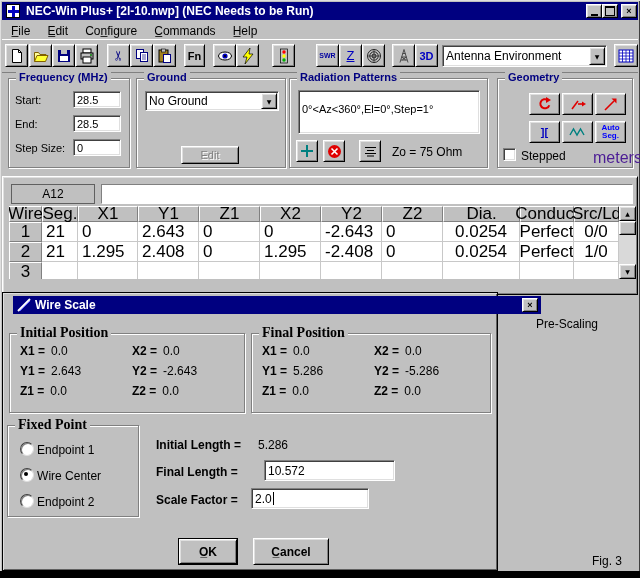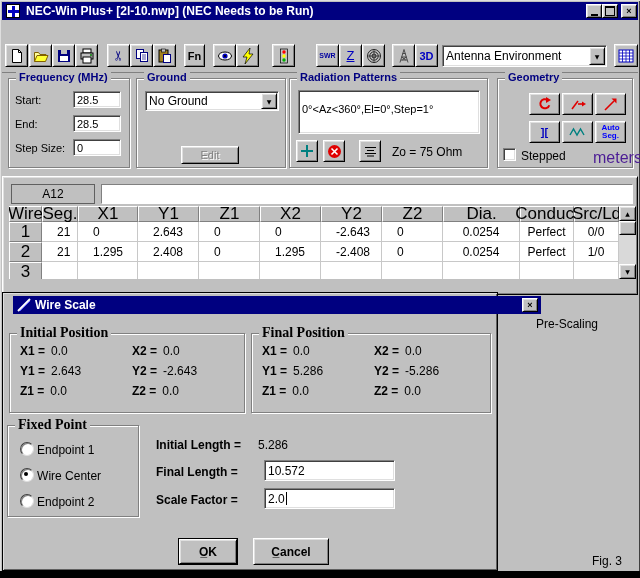--- a/index.html
+++ b/index.html
@@ -25,21 +25,21 @@
   .disabled{color:#808080;text-shadow:1px 1px 0 #fff}
   .fieldtext{font-size:12px;padding-left:3px;display:flex;align-items:center;height:100%;overflow:hidden;white-space:nowrap}
   .caret{display:inline-block;width:1px;height:13px;background:#000;margin-left:1px}
   .ddarrow{position:absolute;right:1px;top:1px;bottom:1px;width:16px;font-size:6px}
   
   .tbl{display:grid;grid-template-columns:33px 36px 60px 61px 61px 61px 61px 61px 77px 54px 45px;
        grid-template-rows:16px 20px 20px 20px;overflow:hidden}
   .hc{background:#c0c0c0;border:1px solid;border-color:#fff #808080 #808080 #fff;
       display:flex;align-items:center;justify-content:center;font-size:17px;box-sizing:border-box}
   .dc{background:#fff;border-right:1px solid #c8c8c8;border-bottom:1px solid #c8c8c8;
-      font-size:12px;padding:0 15px;display:flex;align-items:center;white-space:nowrap;overflow:hidden;box-sizing:border-box}
+      font-size:17px;padding:0 4px;display:flex;align-items:center;white-space:nowrap;overflow:hidden;box-sizing:border-box}
   .dcc{justify-content:center}
   .sbtn{background:#c0c0c0;border:1px solid;border-color:#fff #000 #000 #fff;
       box-shadow:inset 1px 1px 0 #dfdfdf,inset -1px -1px 0 #808080;
       display:flex;align-items:center;justify-content:center;font-size:6px;box-sizing:border-box}
   .vsb{display:flex;flex-direction:column}
   .vtrack{flex:1;background:#d9d9d9}
   .tabs{display:flex;align-items:flex-end}
   .tab{height:15px;clip-path:polygon(0 0,100% 0,calc(100% - 8px) 100%,8px 100%);
       background:#404040;padding:1px 1px 0 1px;margin-left:-11px;box-sizing:border-box}
   .tab>span{display:flex;height:14px;clip-path:polygon(0 0,100% 0,calc(100% - 8px) 100%,8px 100%);
@@ -69,20 +69,27 @@
         <span style="width:7px;height:2px;background:#000;margin-top:7px"></span>
       </span>
     <span class="abs bev btn wbtn" style="left:600px;top:2px">
         <span style="width:8px;height:7px;border:1px solid #000;border-top-width:2px"></span>
       </span>
     <span class="abs bev btn wbtn" style="left:619px;top:2px;color:#000">
         <span>×</span>
       </span>
   </div>
 
+  <div class="abs" style="left:2px;top:21px;width:636px;height:19px;padding:3px 0 0 9px;border-bottom:1px solid #fff">
+    <span class="menuitem">F̲ile</span>
+    <span class="menuitem">E̲dit</span>
+    <span class="menuitem">Con̲figure</span>
+    <span class="menuitem">C̲ommands</span>
+    <span class="menuitem">H̲elp</span>
+  </div>
 
   <div class="abs" style="left:2px;top:41px;width:636px;height:32px;border-bottom:1px solid #808080">
     <span class="abs bev btn tbtn" style="left:3px;top:3px">
       <svg width="16" height="16" viewBox="0 0 16 16">
           <path d="M3.5 1.5h6l3 3v10h-9z" fill="#fff" stroke="#000"></path>
           <path d="M9.5 1.5v3h3" fill="none" stroke="#000"></path>
         </svg>
     </span>
     <span class="abs bev btn tbtn" style="left:27px;top:3px">
       <svg width="16" height="16" viewBox="0 0 16 16">
@@ -383,21 +390,21 @@
 
     <span class="abs dlbl" style="left:153px;top:145px">Initial Length =</span>
     <span class="abs" style="left:255px;top:145px;font-size:12px">5.286</span>
 
     <span class="abs dlbl" style="left:153px;top:172px">Final Length =</span>
     <span class="abs sunk" style="left:261px;top:167px;width:131px;height:21px">
         <span class="fieldtext">10.572</span>
       </span>
 
     <span class="abs dlbl" style="left:153px;top:200px">Scale Factor =</span>
-    <span class="abs sunk" style="left:261px;top:195px;width:131px;height:21px">
+    <span class="abs sunk" style="left:248px;top:195px;width:118px;height:21px">
         <span class="fieldtext">
           <span>2.0</span>
           <span class="caret"></span>
         </span>
       </span>
 
     <span class="abs bev btn" style="left:250px;top:245px;width:76px;height:27px;font-weight:bold;font-size:12px">
         <span>C̲ancel</span>
       </span>
     <span class="abs" style="left:175px;top:245px;width:60px;height:27px;border:1px solid #000">

